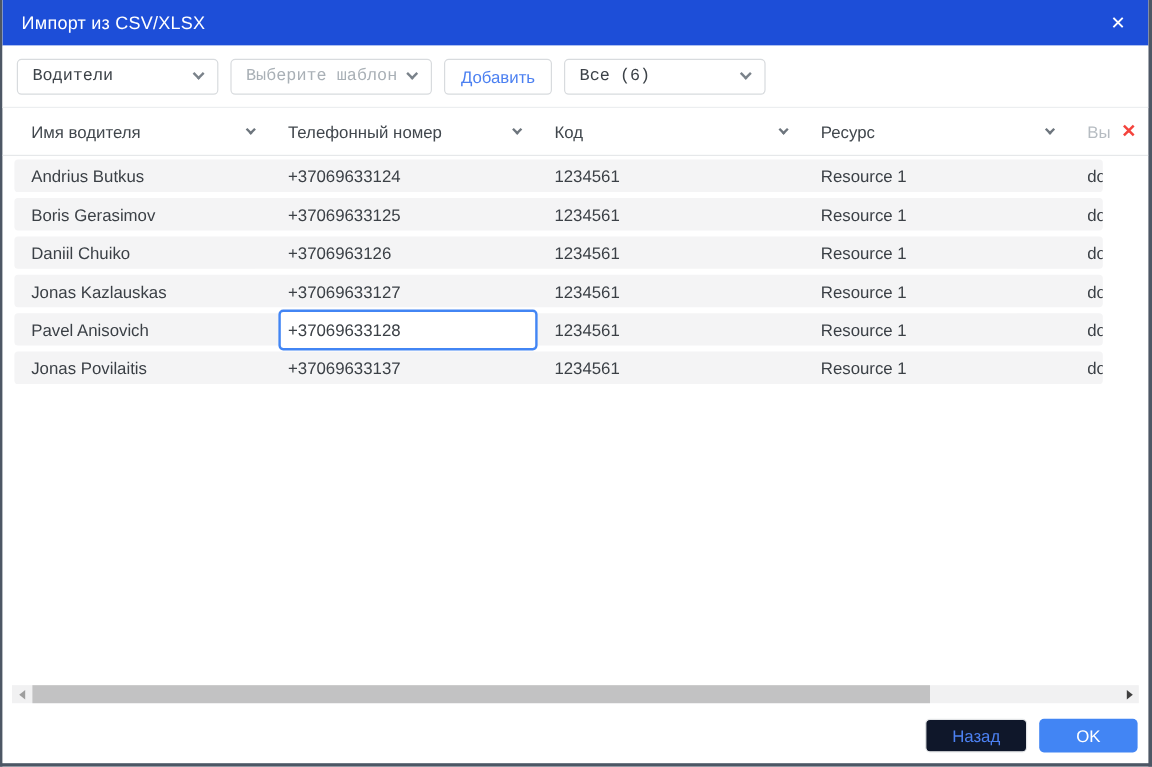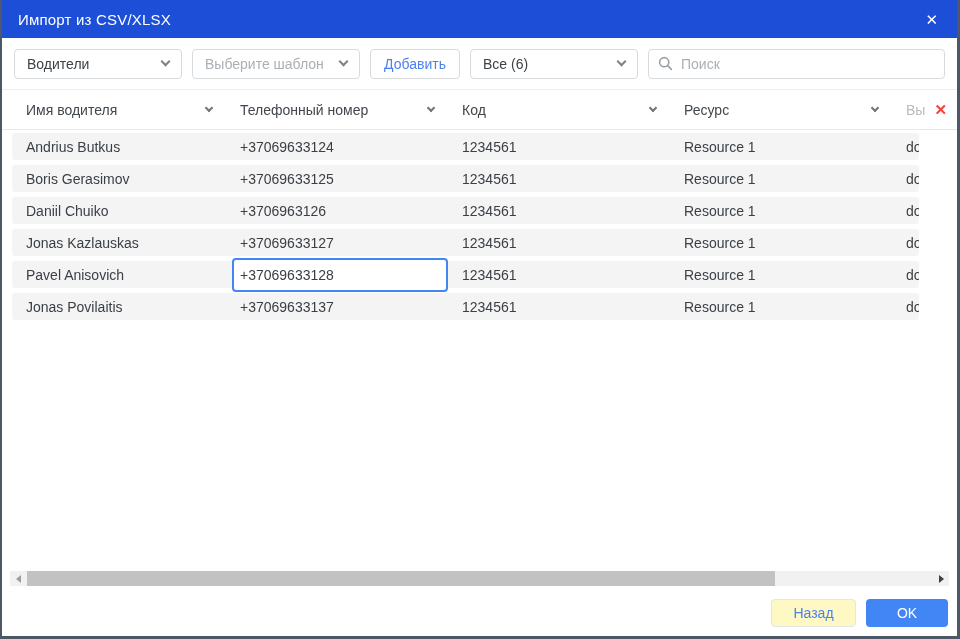--- a/index.html
+++ b/index.html
@@ -12,21 +12,21 @@
   .titlebar{height:38px;background:#1d4ed8;display:flex;align-items:center;justify-content:space-between;
     padding:0 19px 0 16px;flex:none;}
   .title{color:#fff;font-size:15px;font-weight:500;letter-spacing:.2px;}
   .close{color:#fff;font-size:15px;line-height:1;cursor:pointer;}
   
   .toolbar{height:52px;display:flex;align-items:center;padding:0 12px;gap:10px;
     border-bottom:1px solid #eceef0;flex:none;background:#fff;}
   .control{height:30px;border:1px solid #d8dbde;border-radius:4px;display:flex;align-items:center;
     font-size:14px;color:#3c4248;padding:0 12px;background:#fff;cursor:pointer;}
   .select{justify-content:space-between;}
-  .w168{width:168px;flex:none;}
+  .w168{width:168px;flex:none;font-family:Liberation Mono, monospace;}
   .placeholder{color:#a9b0b6;}
   .btn-add{width:90px;flex:none;justify-content:center;color:#4c80f1;}
   .chev{width:7px;height:7px;border-right:2px solid #7a828a;border-bottom:2px solid #7a828a;
     transform:rotate(45deg);margin-top:-4px;flex:none;}
   .search{flex:1;position:relative;height:30px;}
   .search input{width:100%;height:30px;border:1px solid #d8dbde;border-radius:4px;
     padding:0 10px 0 32px;font-size:14px;color:#3c4248;outline:none;}
   .search input::placeholder{color:#a9b0b6;}
   .search-icon{position:absolute;left:10px;top:7px;width:15px;height:15px;pointer-events:none;}
   
@@ -54,21 +54,21 @@
   .sb-thumb{position:absolute;left:17px;top:0;width:748px;height:15px;background:#c2c2c3;cursor:pointer;}
   .sb-arrow{position:absolute;top:0;width:16px;height:15px;display:flex;align-items:center;justify-content:center;cursor:pointer;}
   .sb-left{left:0;}
   .sb-left .tri{width:0;height:0;border-top:4px solid transparent;border-bottom:4px solid transparent;border-right:5px solid #9e9e9e;}
   .sb-right{right:0;}
   .sb-right .tri{width:0;height:0;border-top:4px solid transparent;border-bottom:4px solid transparent;border-left:5px solid #3f3f3f;}
   
   .footer{flex:1;display:flex;justify-content:flex-end;align-items:flex-start;gap:10px;
     padding:13px 9px 0 0;}
   .btn{height:28px;border-radius:4px;font-size:14px;display:flex;align-items:center;justify-content:center;cursor:pointer;}
-  .btn-back{width:85px;background:#fef9c3;border:1px solid #e3e5e7;color:#4c80f1;}
+  .btn-back{width:85px;background:#0f172a;border:1px solid #e3e5e7;color:#4c80f1;}
   .btn-ok{width:82px;background:#4285f4;color:#fff;font-weight:500;border:none;}
 </style>
 </head>
 <body>
 
 <div class="dialog">
 
   <div class="titlebar">
     <span class="title">Импорт из CSV/XLSX</span>
     <span class="close">✕</span>
@@ -82,27 +82,20 @@
     <div class="control select w168">
       <span class="placeholder">Выберите шаблон</span>
       <span class="chev"></span>
     </div>
     <div class="control btn-add">
       <span>Добавить</span>
     </div>
     <div class="control select w168">
       <span>Все (6)</span>
       <span class="chev"></span>
-    </div>
-    <div class="search">
-      <svg class="search-icon" viewBox="0 0 15 15">
-        <circle cx="6.2" cy="6.2" r="4.6" fill="none" stroke="#9aa0a6" stroke-width="1.6"></circle>
-        <line x1="9.9" y1="9.9" x2="13.4" y2="13.4" stroke="#9aa0a6" stroke-width="1.6" stroke-linecap="round"></line>
-      </svg>
-      <input placeholder="Поиск" style="">
     </div>
   </div>
 
   <div class="thead">
     <div class="th c1">
       <span>Имя водителя</span>
       <span class="chev"></span>
     </div>
     <div class="th c2">
       <span>Телефонный номер</span>

